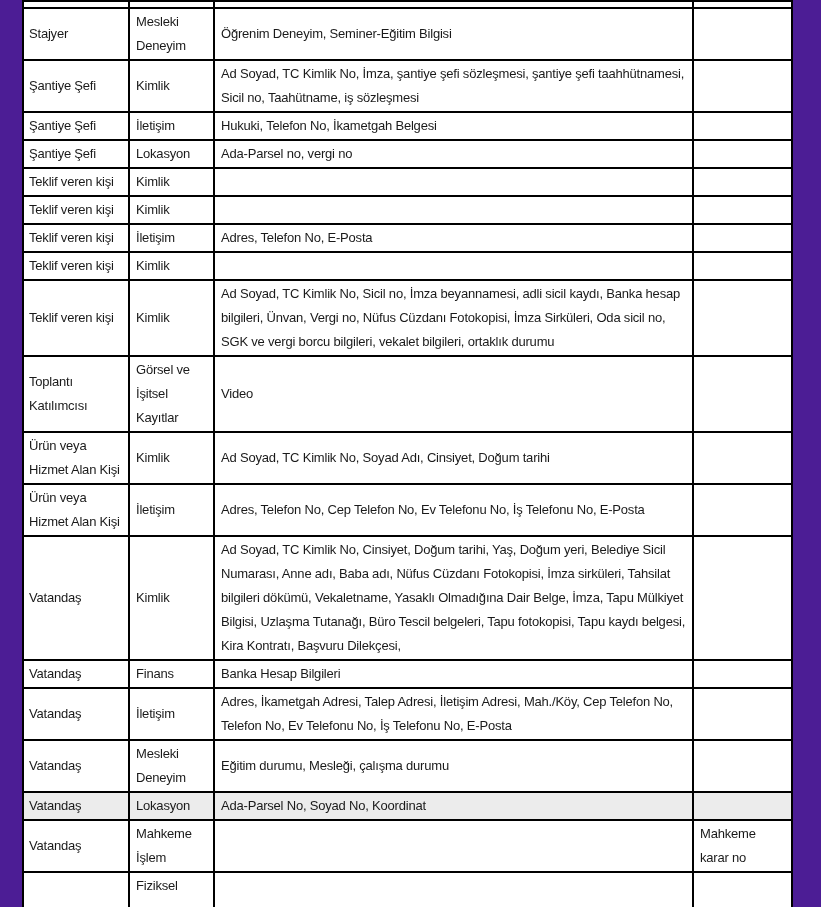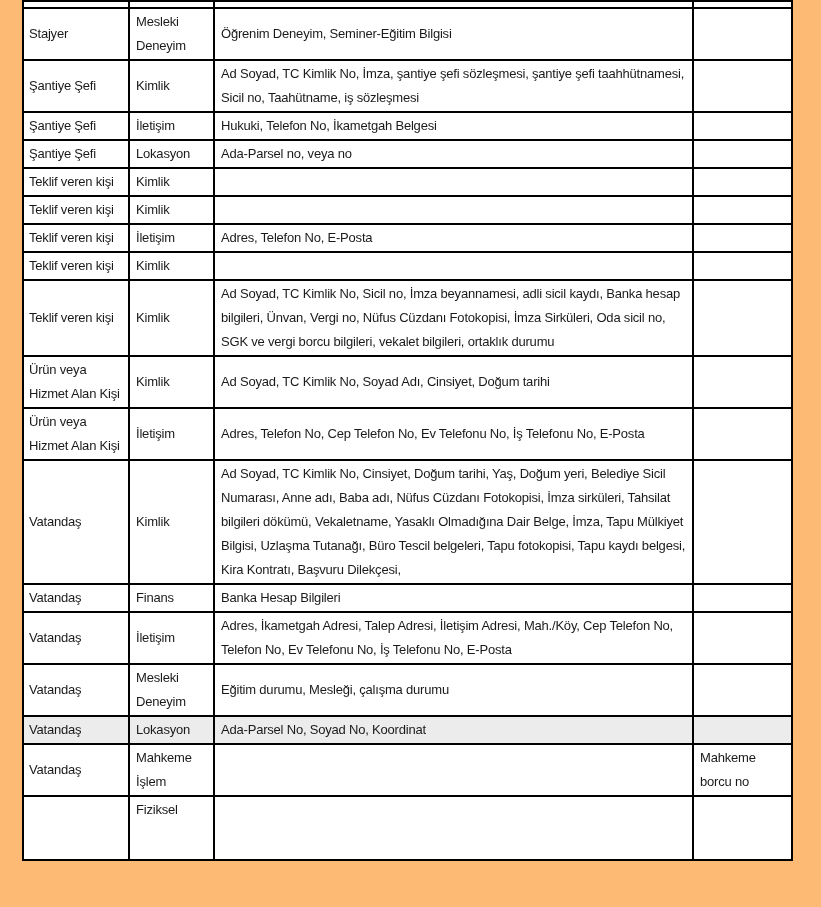--- a/index.html
+++ b/index.html
@@ -4,21 +4,21 @@
 <style>
   html, body {
     margin: 0;
     padding: 0;
     background: #ffffff;
   }
   .page {
     position: relative;
     width: 821px;
     height: 907px;
-    background: #fdba74;
+    background: #4c1d95;
     overflow: hidden;
   }
   table.doc-table {
     border-collapse: collapse;
     table-layout: fixed;
     width: 769px;
     margin-left: 22px;
     margin-top: 0;
     font-family: "Liberation Sans", "DejaVu Sans", sans-serif;
     font-size: 13px;
@@ -83,21 +83,21 @@
       </tr>
       <tr>
         <td>Şantiye Şefi</td>
         <td>İletişim</td>
         <td>Hukuki, Telefon No, İkametgah Belgesi</td>
         <td></td>
       </tr>
       <tr>
         <td>Şantiye Şefi</td>
         <td>Lokasyon</td>
-        <td>Ada-Parsel no, veya no</td>
+        <td>Ada-Parsel no, vergi no</td>
         <td></td>
       </tr>
       <tr>
         <td>Teklif veren kişi</td>
         <td>Kimlik</td>
         <td></td>
         <td></td>
       </tr>
       <tr>
         <td>Teklif veren kişi</td>
@@ -114,20 +114,26 @@
       <tr>
         <td>Teklif veren kişi</td>
         <td>Kimlik</td>
         <td></td>
         <td></td>
       </tr>
       <tr>
         <td>Teklif veren kişi</td>
         <td>Kimlik</td>
         <td>Ad Soyad, TC Kimlik No, Sicil no, İmza beyannamesi, adli sicil kaydı, Banka hesap bilgileri, Ünvan, Vergi no, Nüfus Cüzdanı Fotokopisi, İmza Sirküleri, Oda sicil no, SGK ve vergi borcu bilgileri, vekalet bilgileri, ortaklık durumu</td>
+        <td></td>
+      </tr>
+      <tr>
+        <td>Toplantı Katılımcısı</td>
+        <td>Görsel ve İşitsel Kayıtlar</td>
+        <td>Video</td>
         <td></td>
       </tr>
       <tr>
         <td>Ürün veya Hizmet Alan Kişi</td>
         <td>Kimlik</td>
         <td>Ad Soyad, TC Kimlik No, Soyad Adı, Cinsiyet, Doğum tarihi</td>
         <td></td>
       </tr>
       <tr>
         <td>Ürün veya Hizmet Alan Kişi</td>
@@ -162,21 +168,21 @@
       <tr class="row-highlight">
         <td>Vatandaş</td>
         <td>Lokasyon</td>
         <td>Ada-Parsel No, Soyad No, Koordinat</td>
         <td></td>
       </tr>
       <tr>
         <td>Vatandaş</td>
         <td>Mahkeme İşlem</td>
         <td></td>
-        <td>Mahkeme borcu no</td>
+        <td>Mahkeme karar no</td>
       </tr>
       <tr class="row-partial">
         <td></td>
         <td>Fiziksel</td>
         <td></td>
         <td></td>
       </tr>
     </tbody>
   </table>
 </div>

